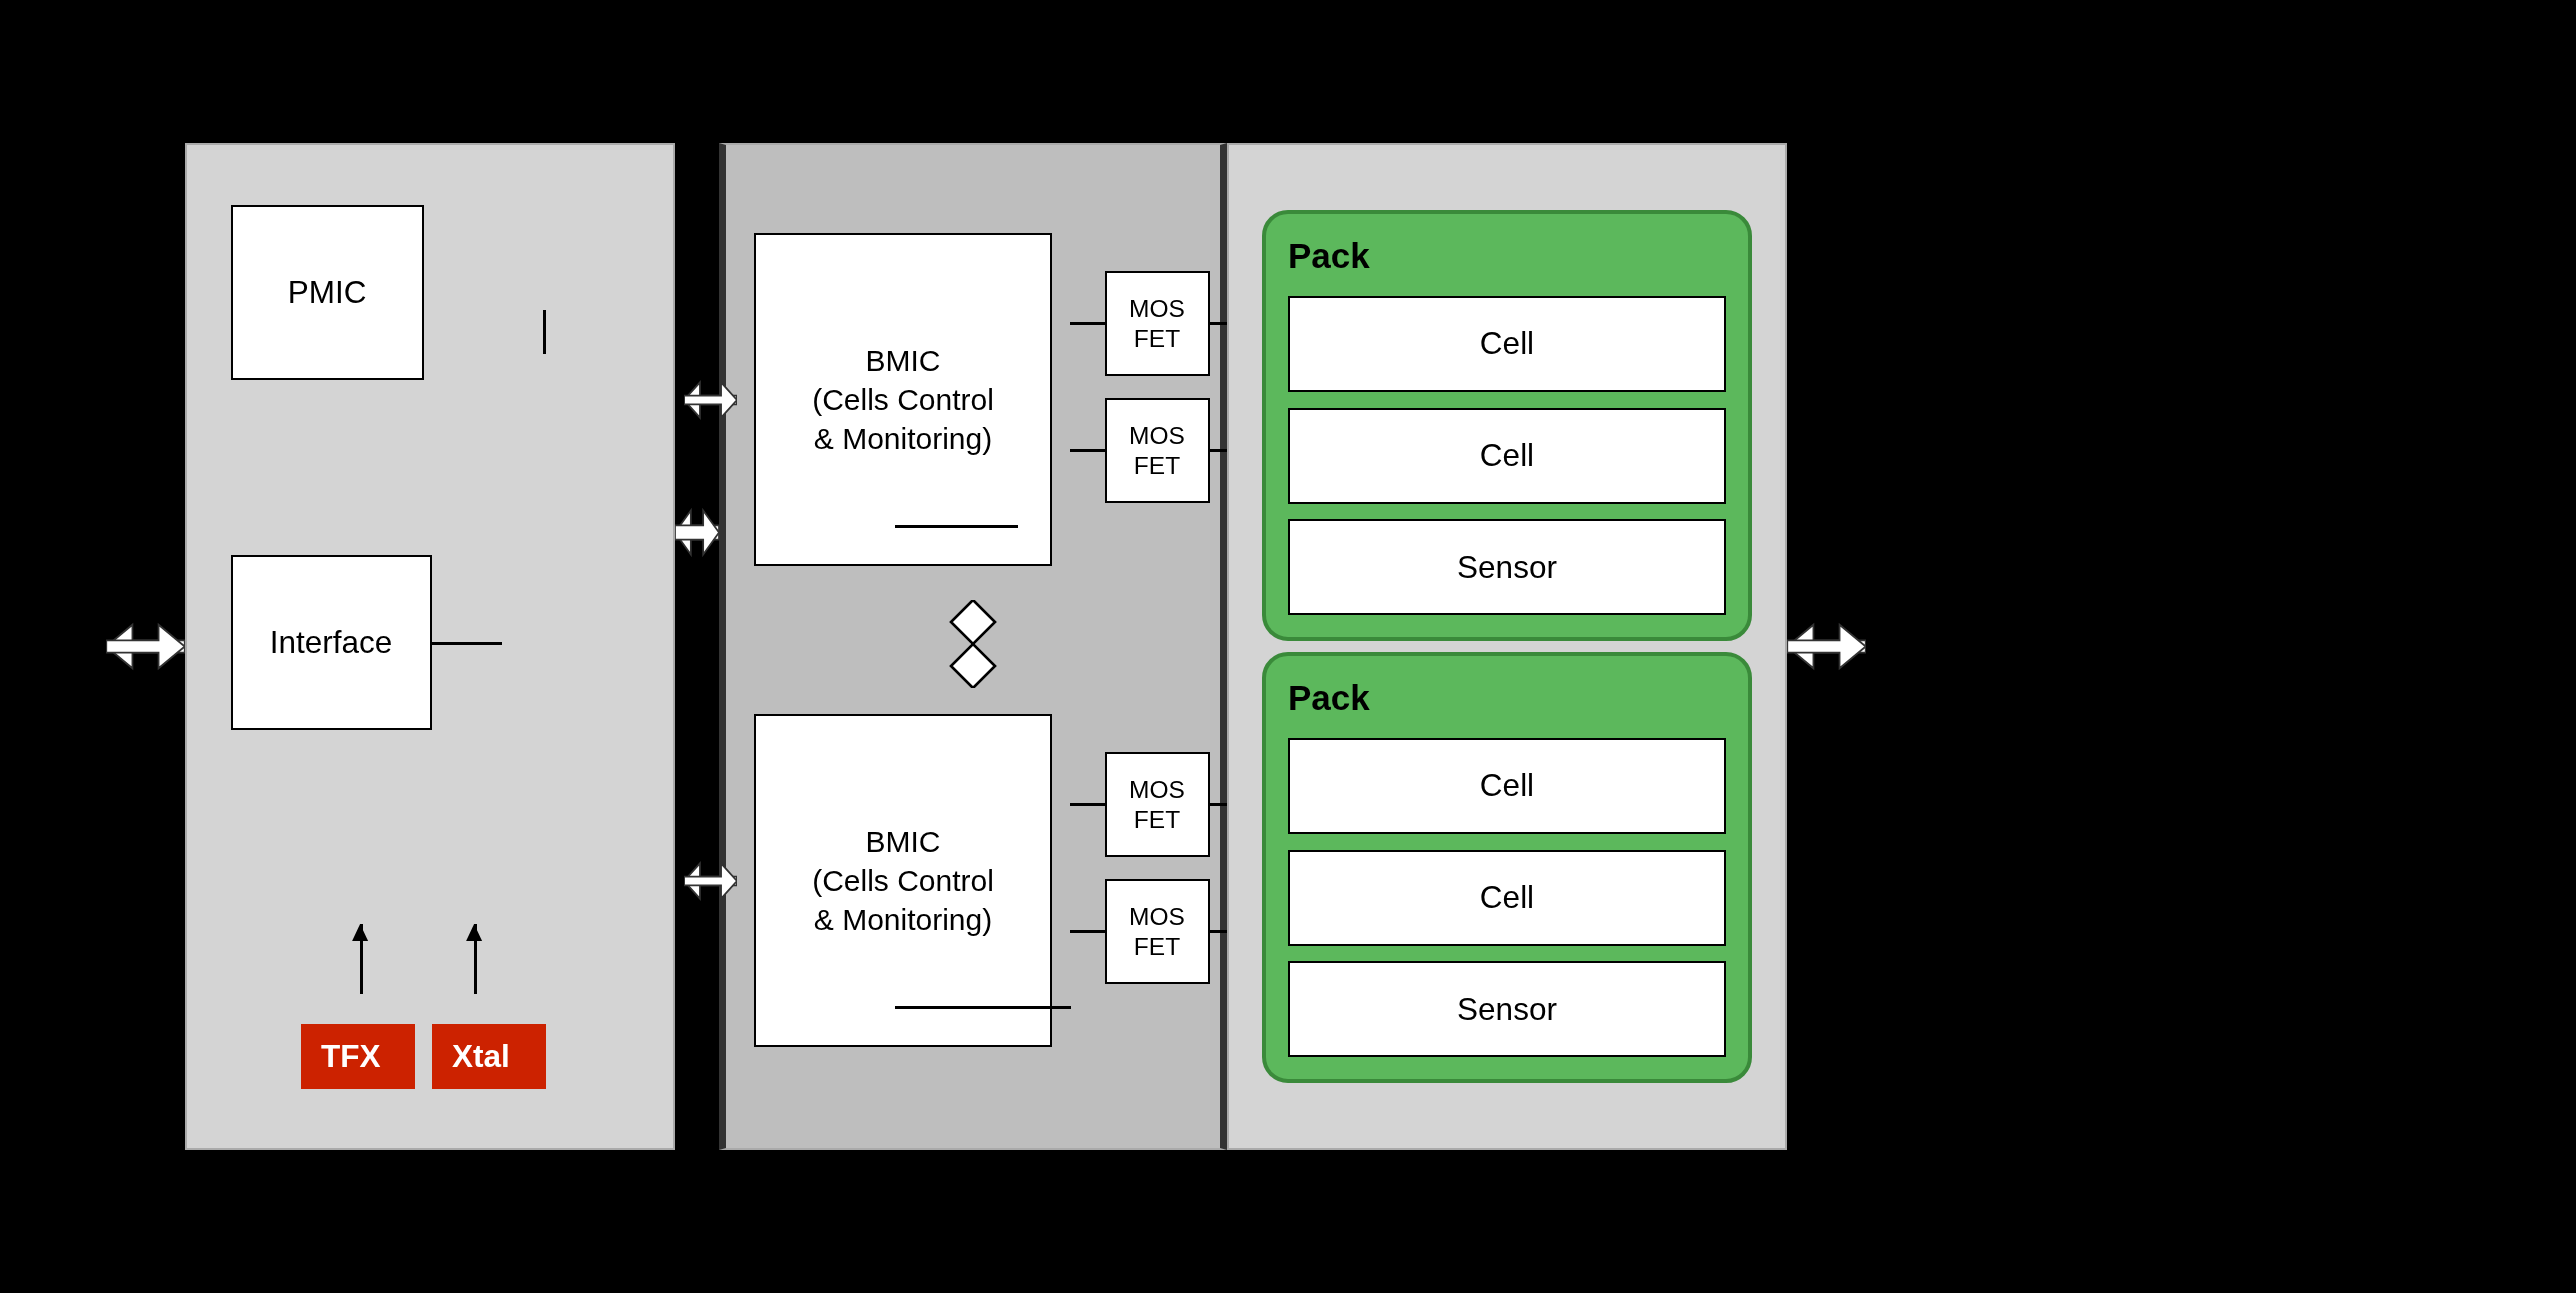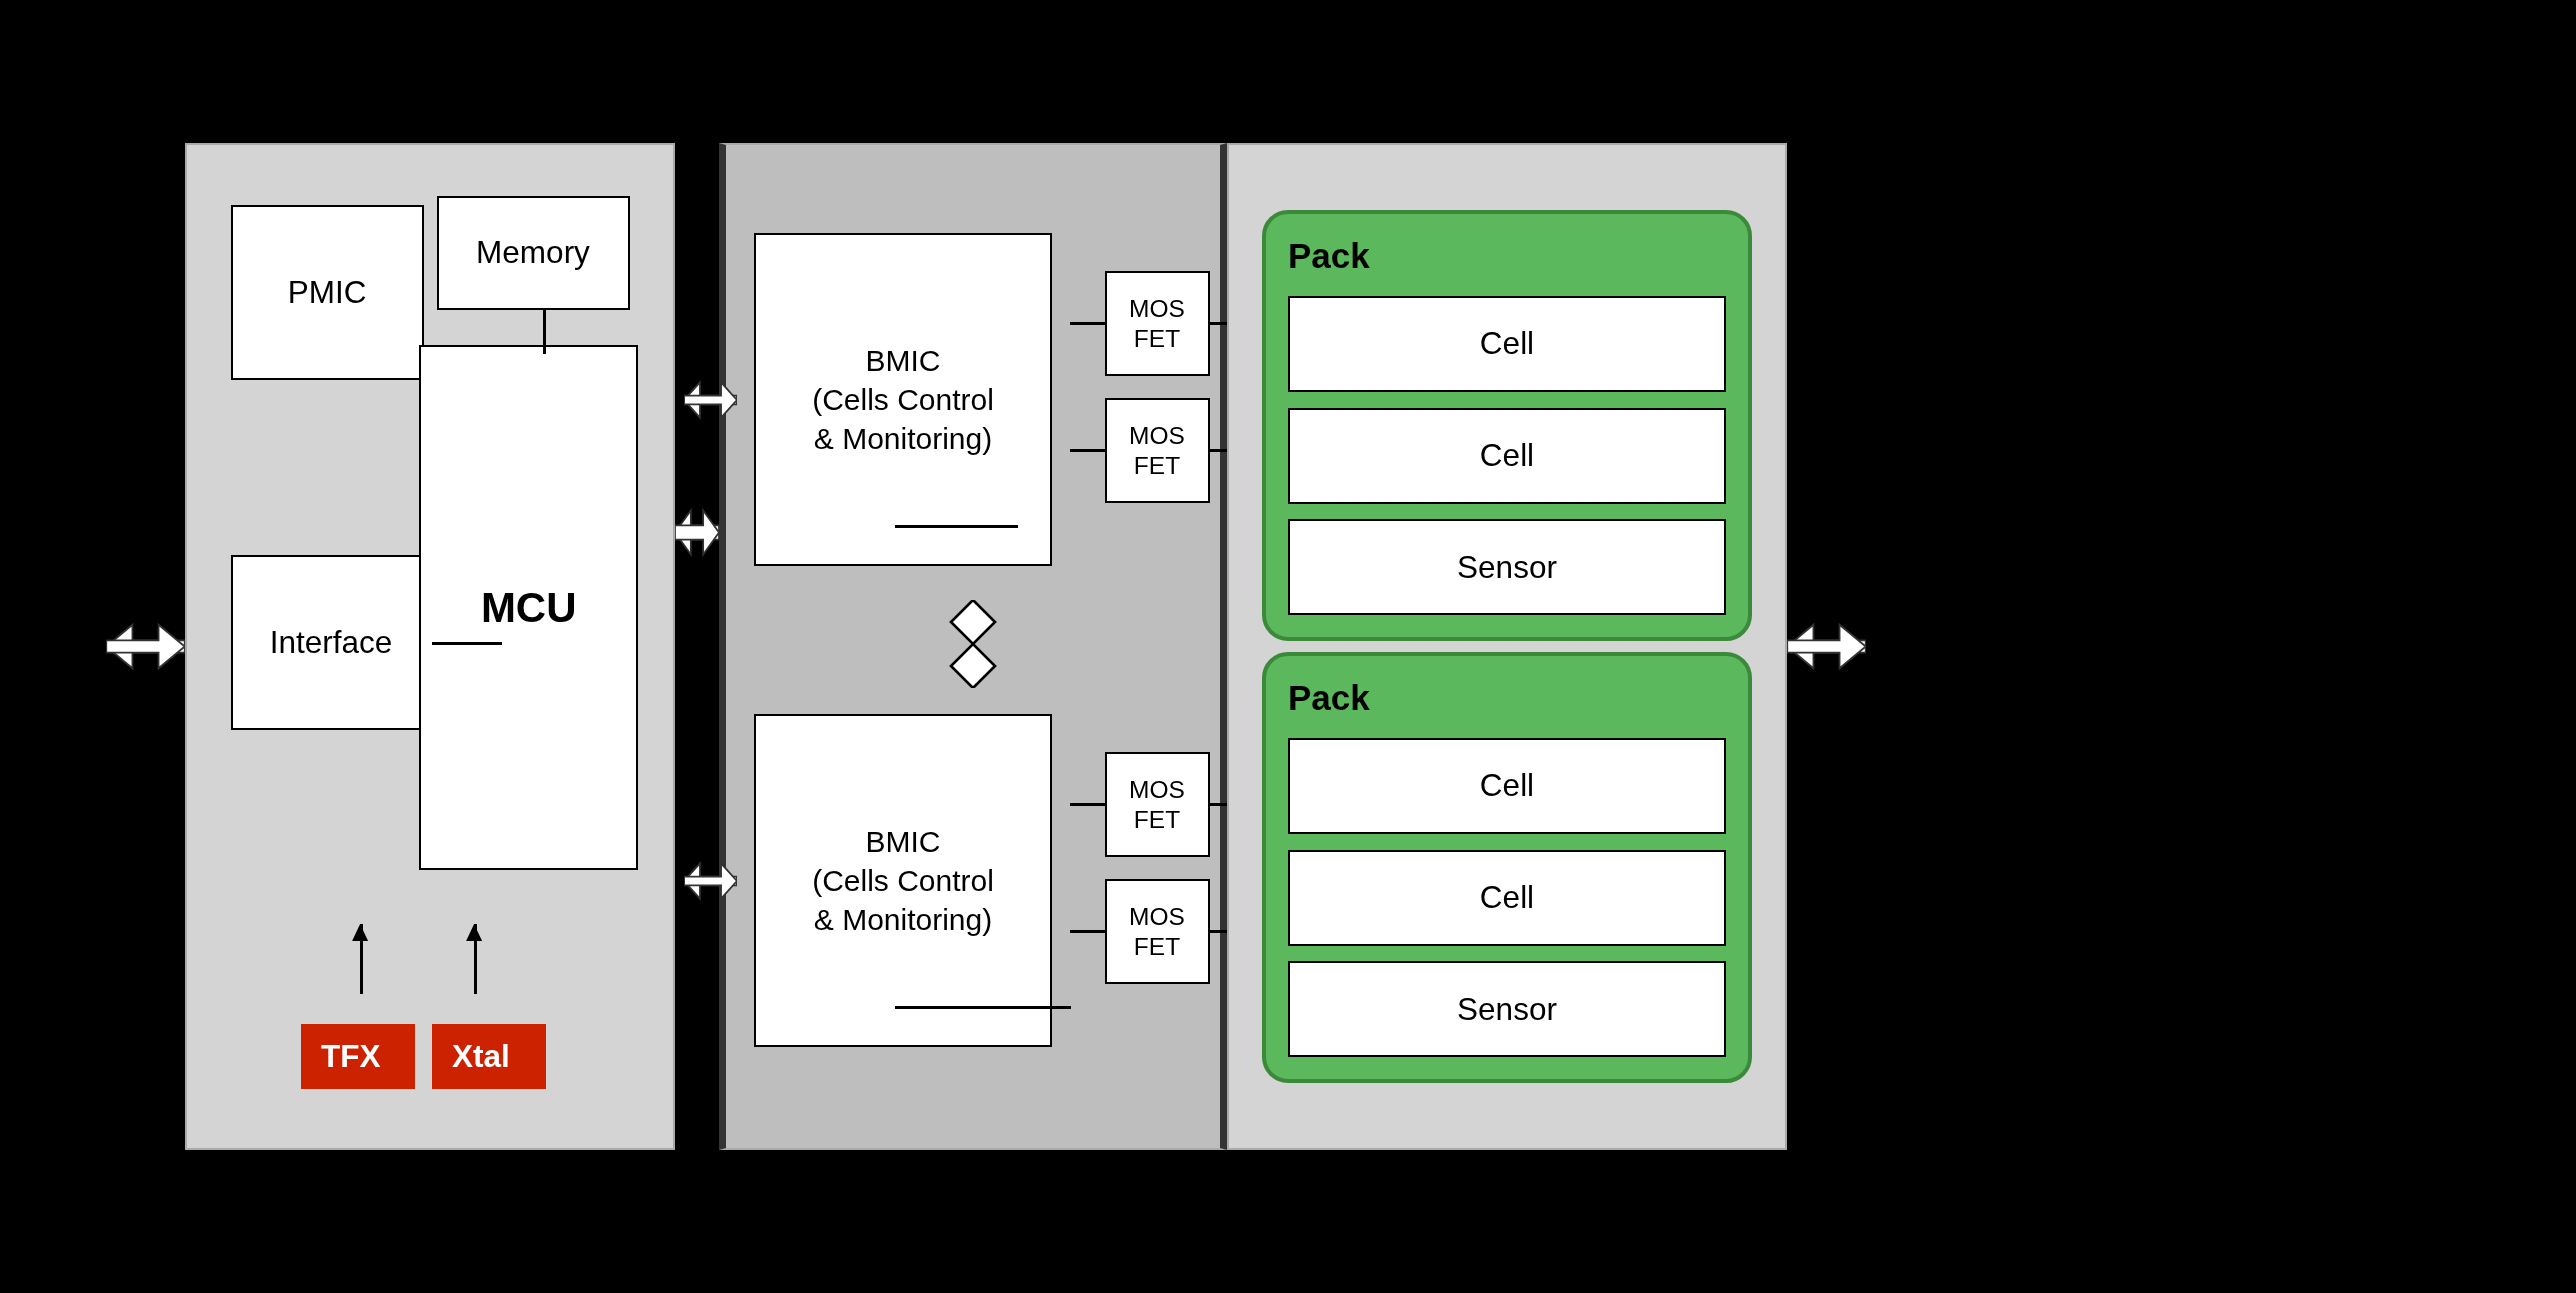--- a/index.html
+++ b/index.html
@@ -212,27 +212,21 @@
     <div class="left-content">
 
       <div class="block pmic-block">
         <span>PMIC</span>
       </div>
 
       <div class="block interface-block">
         <span>Interface</span>
       </div>
 
-      <div class="block memory-block">
-        <span>Memory</span>
-      </div>
-
-      <div class="block mcu-block">
-        <span>MCU</span>
-      </div>
+
 
 
       <div style="position:absolute; top:123px; right:101px; width:2.6px; height:44px; background:#000;"></div>
 
       <div style="position:absolute; bottom:112px; left:147px; width:2.6px; height:70px; background:#000;"></div>
       <div style="position:absolute; bottom:165px; left:147px; width:0; height:0; border-left:8.8px solid transparent; border-right:8.8px solid transparent; border-bottom:17.5px solid #000; transform:translateX(-7.9px);"></div>
 
       <div style="position:absolute; bottom:112px; left:261px; width:2.6px; height:70px; background:#000;"></div>
       <div style="position:absolute; bottom:165px; left:261px; width:0; height:0; border-left:8.8px solid transparent; border-right:8.8px solid transparent; border-bottom:17.5px solid #000; transform:translateX(-7.9px);"></div>
 

